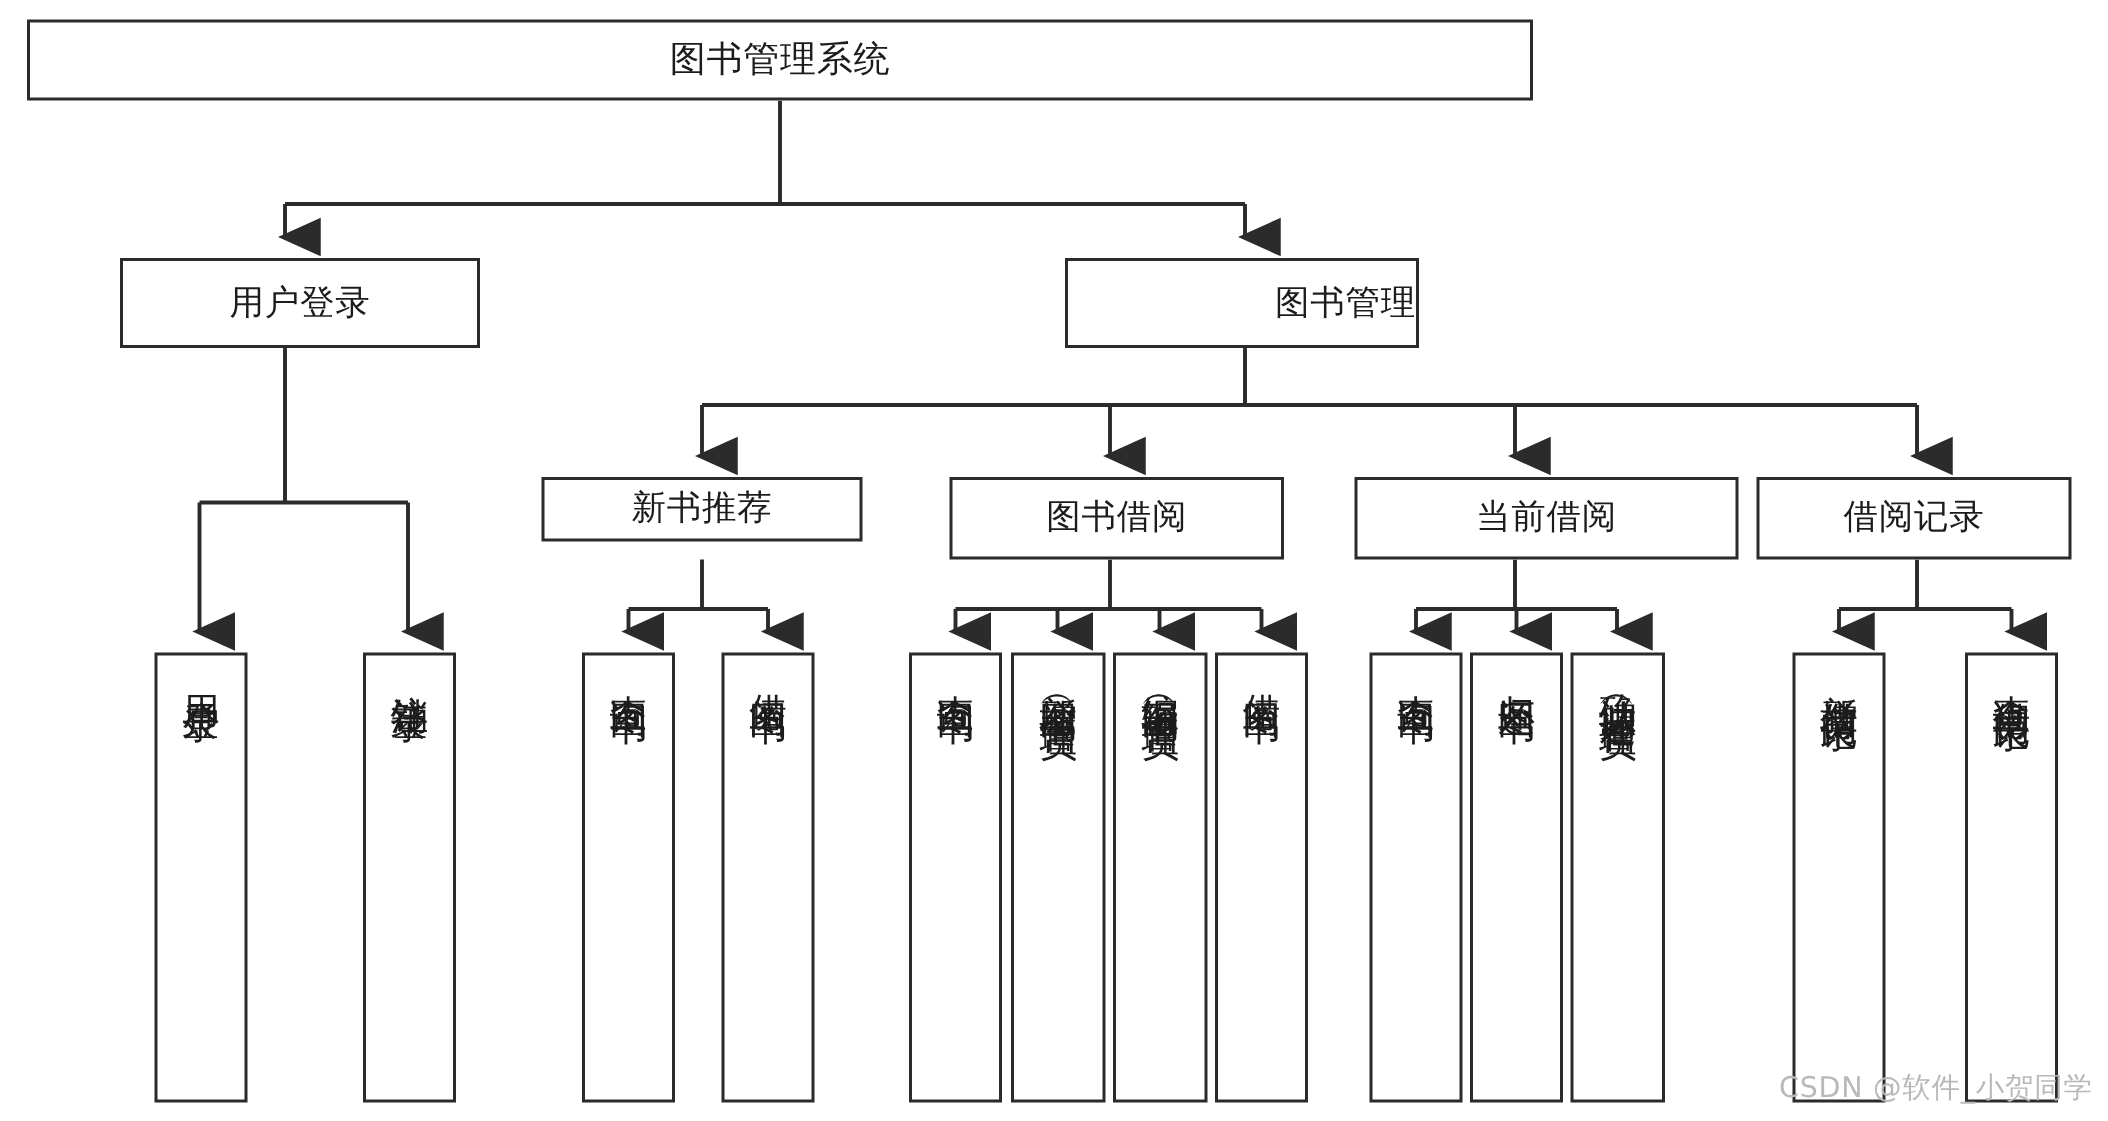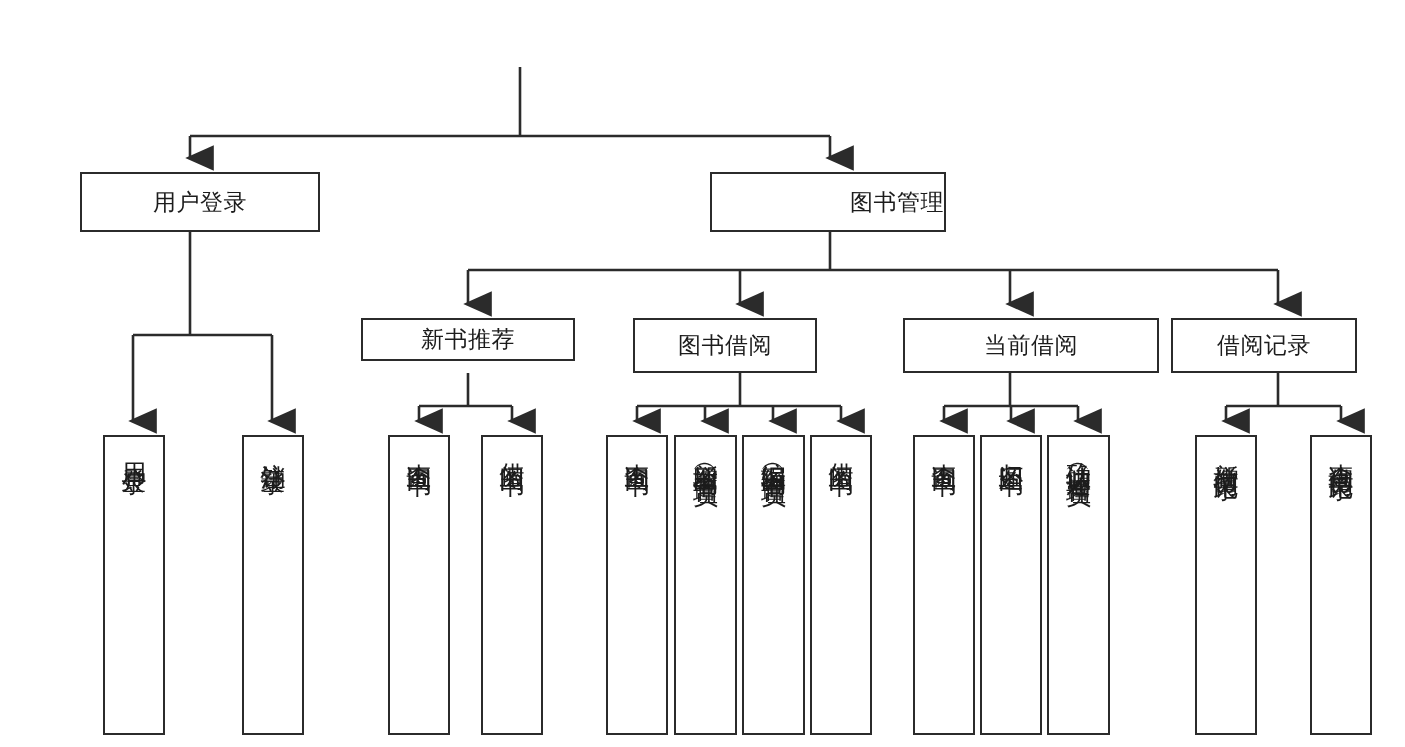--- a/index.html
+++ b/index.html
@@ -123,38 +123,41 @@
       <path d="M 1011 406 L 1011 421" marker-end="url(#arrow)"></path>
       <path d="M 1078 406 L 1078 421" marker-end="url(#arrow)"></path>
 
       <path d="M 1278 373 L 1278 406"></path>
       <path d="M 1226 406 L 1341 406"></path>
       <path d="M 1226 406 L 1226 421" marker-end="url(#arrow)"></path>
       <path d="M 1341 406 L 1341 421" marker-end="url(#arrow)"></path>
     </g>
   </svg>
 
+  <div class="node horiz root" style="left:18px; top:13px; width:1004px; height:54px;">
+    <span class="node-label">图书管理系统</span>
+  </div>
 
   <div class="node horiz" style="left:80px; top:172px; width:240px; height:60px;">
     <span class="node-label">用户登录</span>
   </div>
   <div class="node horiz" style="left:710px; top:172px; width:236px; height:60px;justify-content:flex-end;">
     <span class="node-label">图书管理</span>
   </div>
 
   <div class="node horiz" style="left:361px; top:318px; width:214px; height:43px;">
     <span class="node-label">新书推荐</span>
   </div>
-  <div class="node horiz" style="left:633px; top:318px; width:184px; height:55px;">
+  <div class="node horiz" style="left:633px; top:318px; width:223px; height:55px;">
     <span class="node-label">图书借阅</span>
   </div>
   <div class="node horiz" style="left:903px; top:318px; width:256px; height:55px;">
     <span class="node-label">当前借阅</span>
   </div>
-  <div class="node horiz" style="left:1171px; top:318px; width:186px; height:55px;">
+  <div class="node horiz" style="left:1171px; top:318px; width:210px; height:55px;">
     <span class="node-label">借阅记录</span>
   </div>
 
   <div class="node vert" style="left:103px; top:435px; width:62px; height:300px;">
     <span class="node-label">用户登录</span>
   </div>
   <div class="node vert" style="left:242px; top:435px; width:62px; height:300px;">
     <span class="node-label">注销登录</span>
   </div>
 
@@ -188,13 +191,14 @@
     <span class="node-label">确认归还（管理员）</span>
   </div>
 
   <div class="node vert" style="left:1195px; top:435px; width:62px; height:300px;">
     <span class="node-label">新增借阅记录</span>
   </div>
   <div class="node vert" style="left:1310px; top:435px; width:62px; height:300px;">
     <span class="node-label">查询借阅记录</span>
   </div>
 
+  <div class="watermark">CSDN @软件_小贺同学</div>
 </div>
 
 </body></html>

